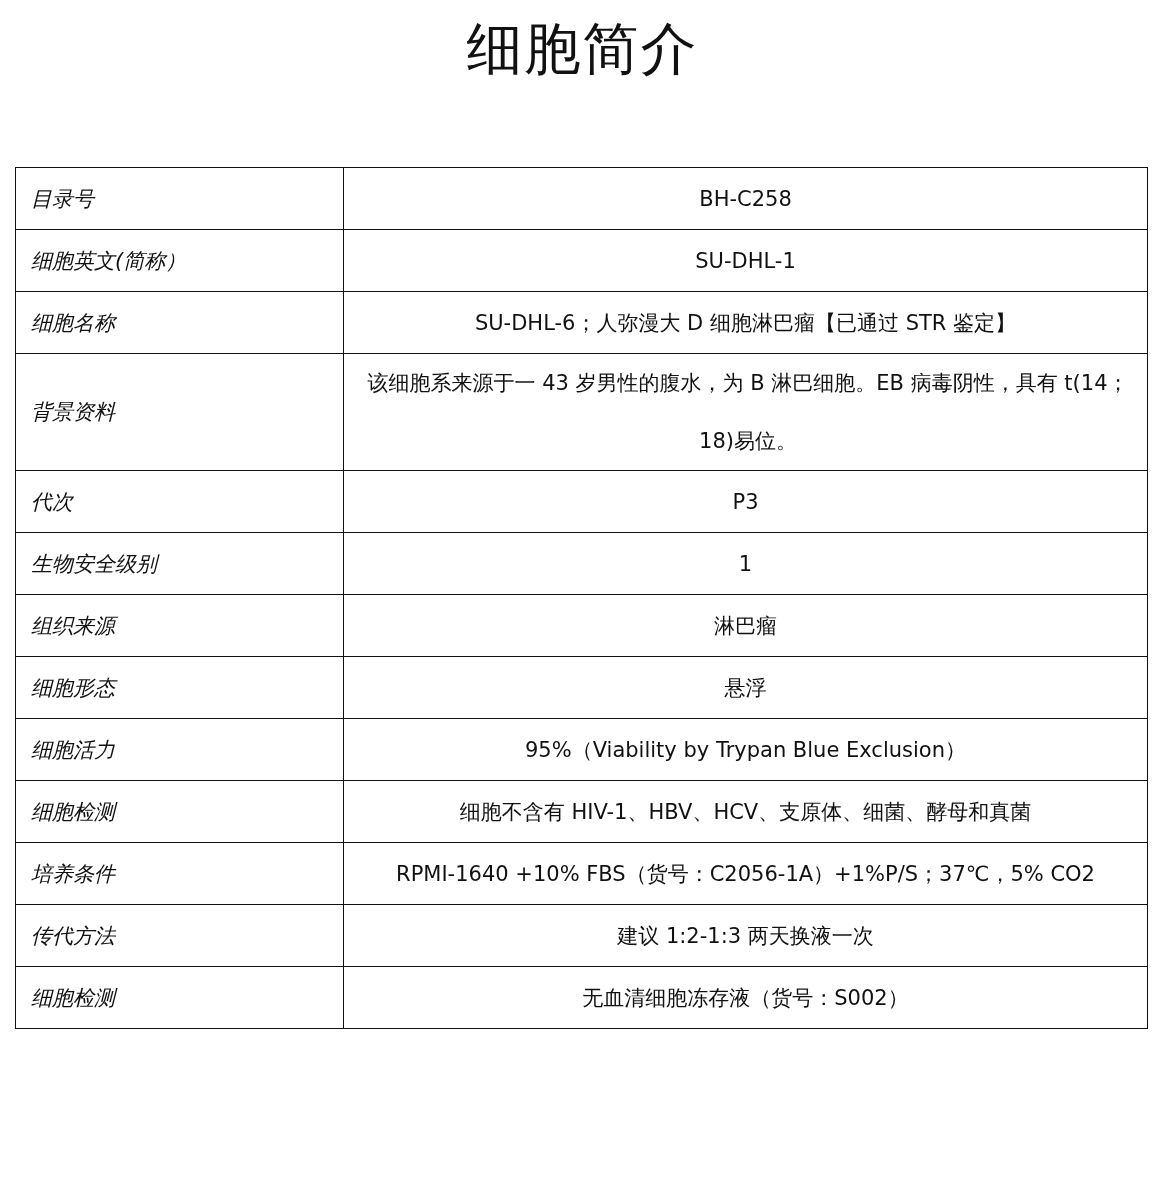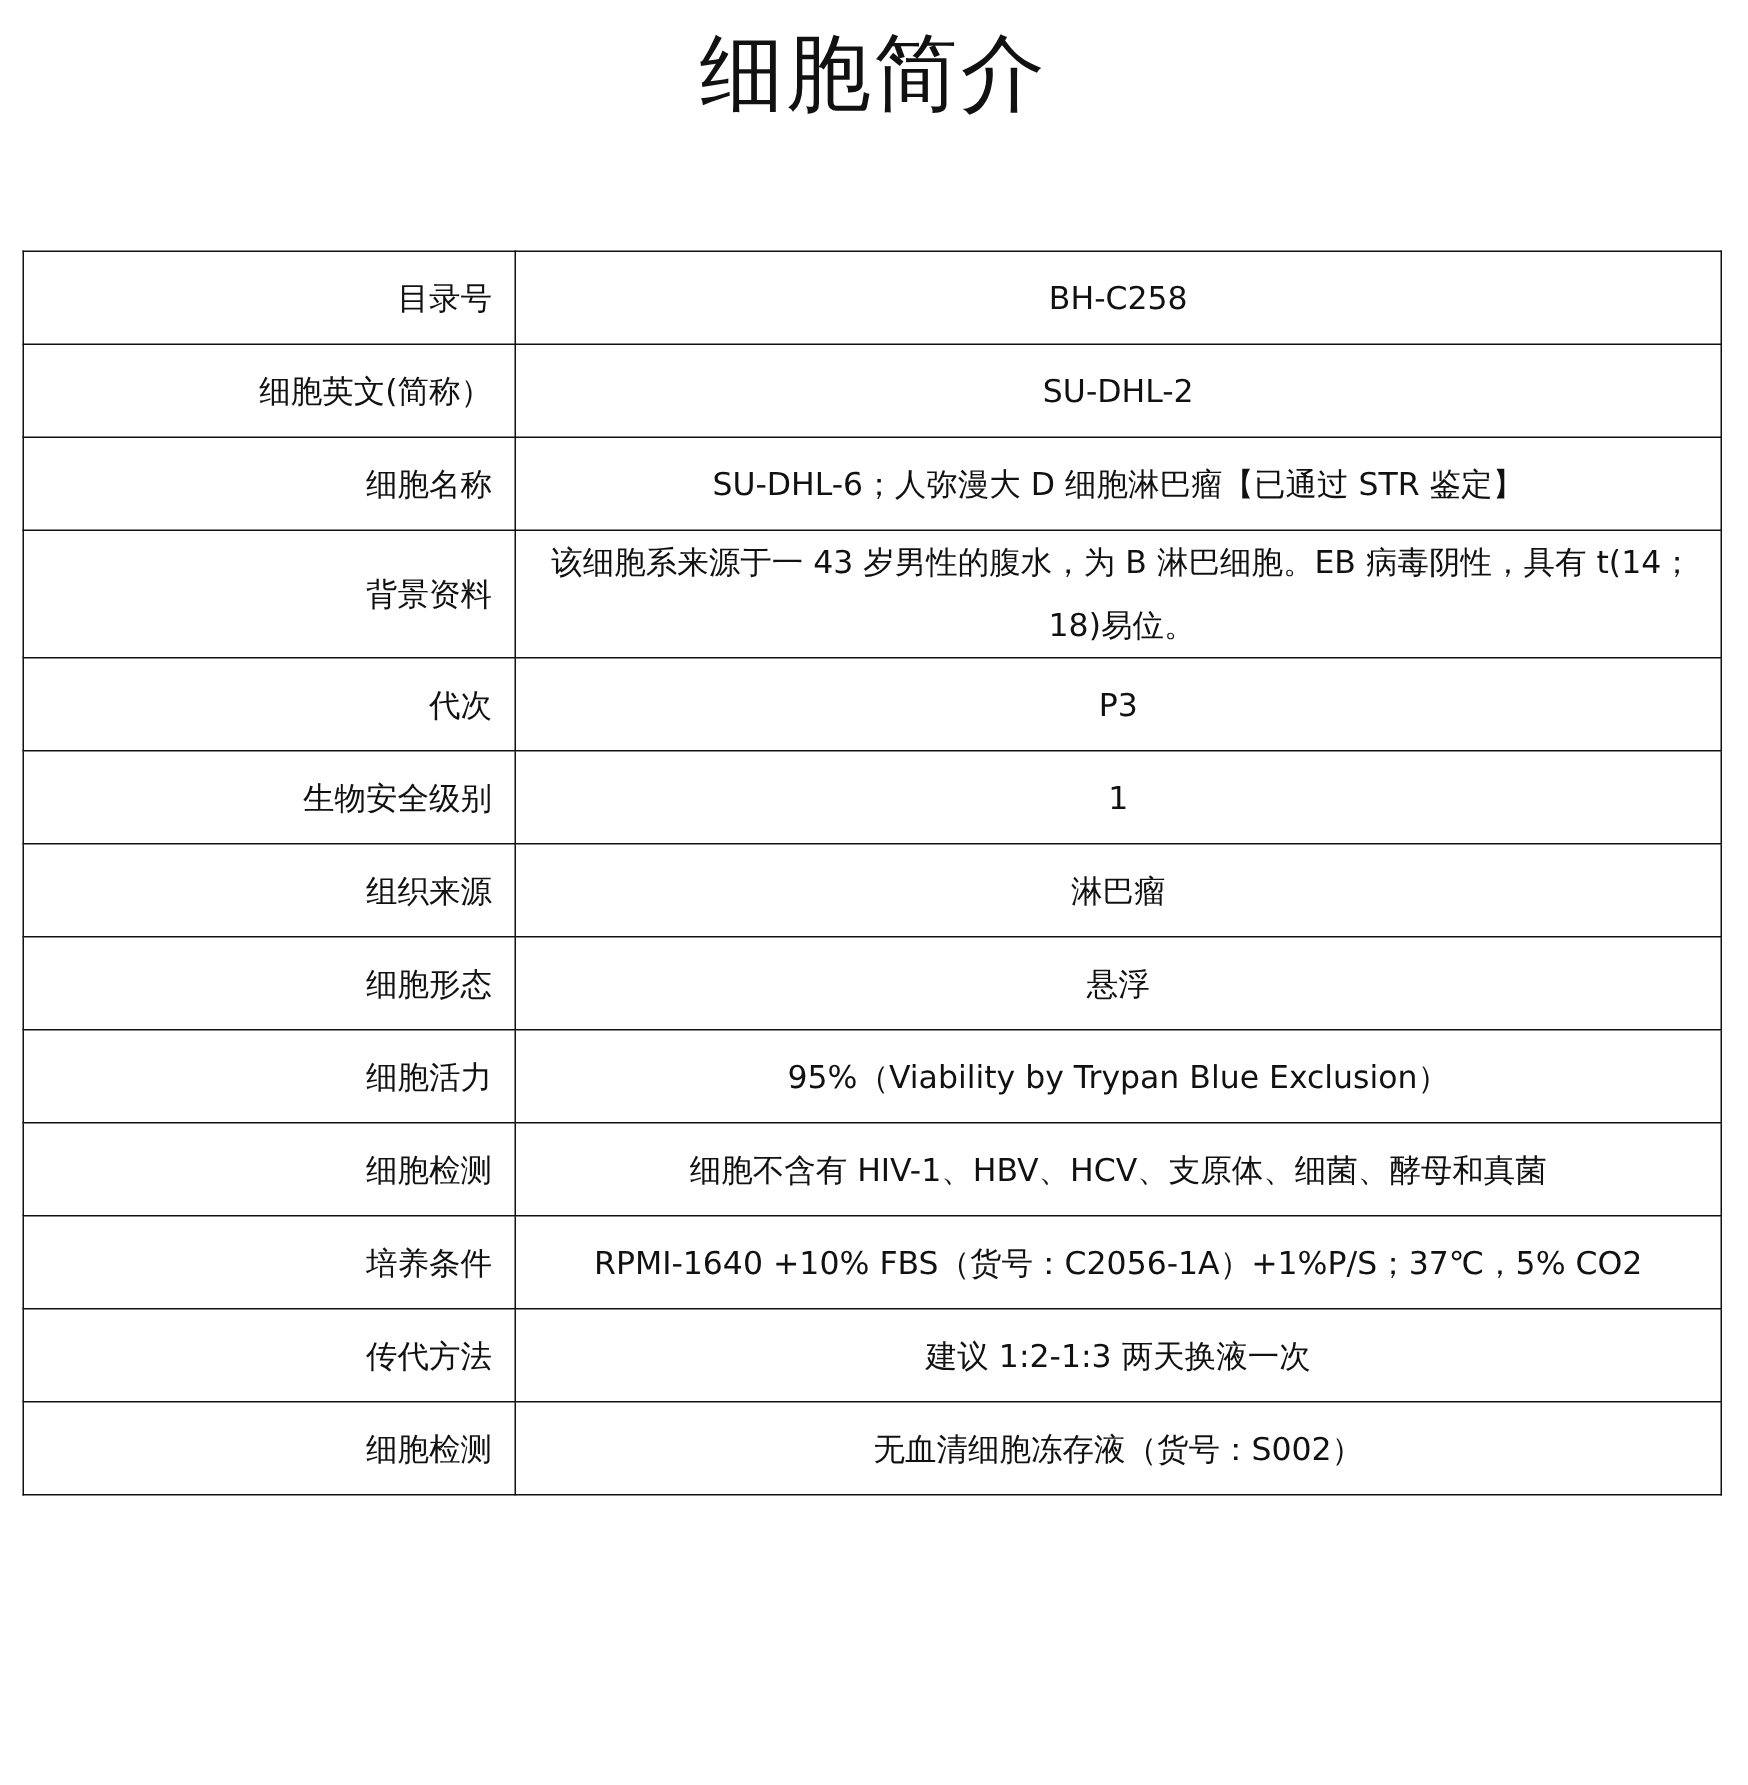--- a/index.html
+++ b/index.html
@@ -3,40 +3,40 @@
   <meta charset="utf-8">
   <style>
     html, body { margin: 0; padding: 0; background: #ffffff; }
     body { width: 1165px; height: 1190px; position: relative; overflow: hidden;
            font-family: "DejaVu Sans", "Liberation Sans", sans-serif; color: #111; }
     .title { position: absolute; top: 12px; left: 0; width: 1165px; text-align: center;
              font-size: 56px; font-weight: normal; letter-spacing: 2px; }
     table.info { position: absolute; top: 167px; left: 15px; width: 1133px;
                  border-collapse: collapse; table-layout: fixed; }
     table.info td { border: 1px solid #111; font-size: 21px; padding: 0 15px; }
-    td.label { width: 297px; text-align: right; }
+    td.label { width: 297px; text-align: left; font-style: italic; }
     td.value { text-align: center; }
     tr.row { height: 62px; }
     tr.row-tall { height: 84px; }
-    td.value.multi { line-height: 42px; padding-right: 10px; }
+    td.value.multi { line-height: 58px; padding-right: 10px; }
   </style>
 </head>
 <body>
 
 <div class="title">细胞简介</div>
 
 <table class="info">
   <tbody>
     <tr class="row">
       <td class="label">目录号</td>
       <td class="value">BH-C258</td>
     </tr>
     <tr class="row">
       <td class="label">细胞英文(简称）</td>
-      <td class="value">SU-DHL-2</td>
+      <td class="value">SU-DHL-1</td>
     </tr>
     <tr class="row">
       <td class="label">细胞名称</td>
       <td class="value">SU-DHL-6；人弥漫大 D 细胞淋巴瘤【已通过 STR 鉴定】</td>
     </tr>
     <tr class="row-tall">
       <td class="label">背景资料</td>
       <td class="value multi">该细胞系来源于一 43 岁男性的腹水，为 B 淋巴细胞。EB 病毒阴性，具有 t(14；18)易位。</td>
     </tr>
     <tr class="row">

